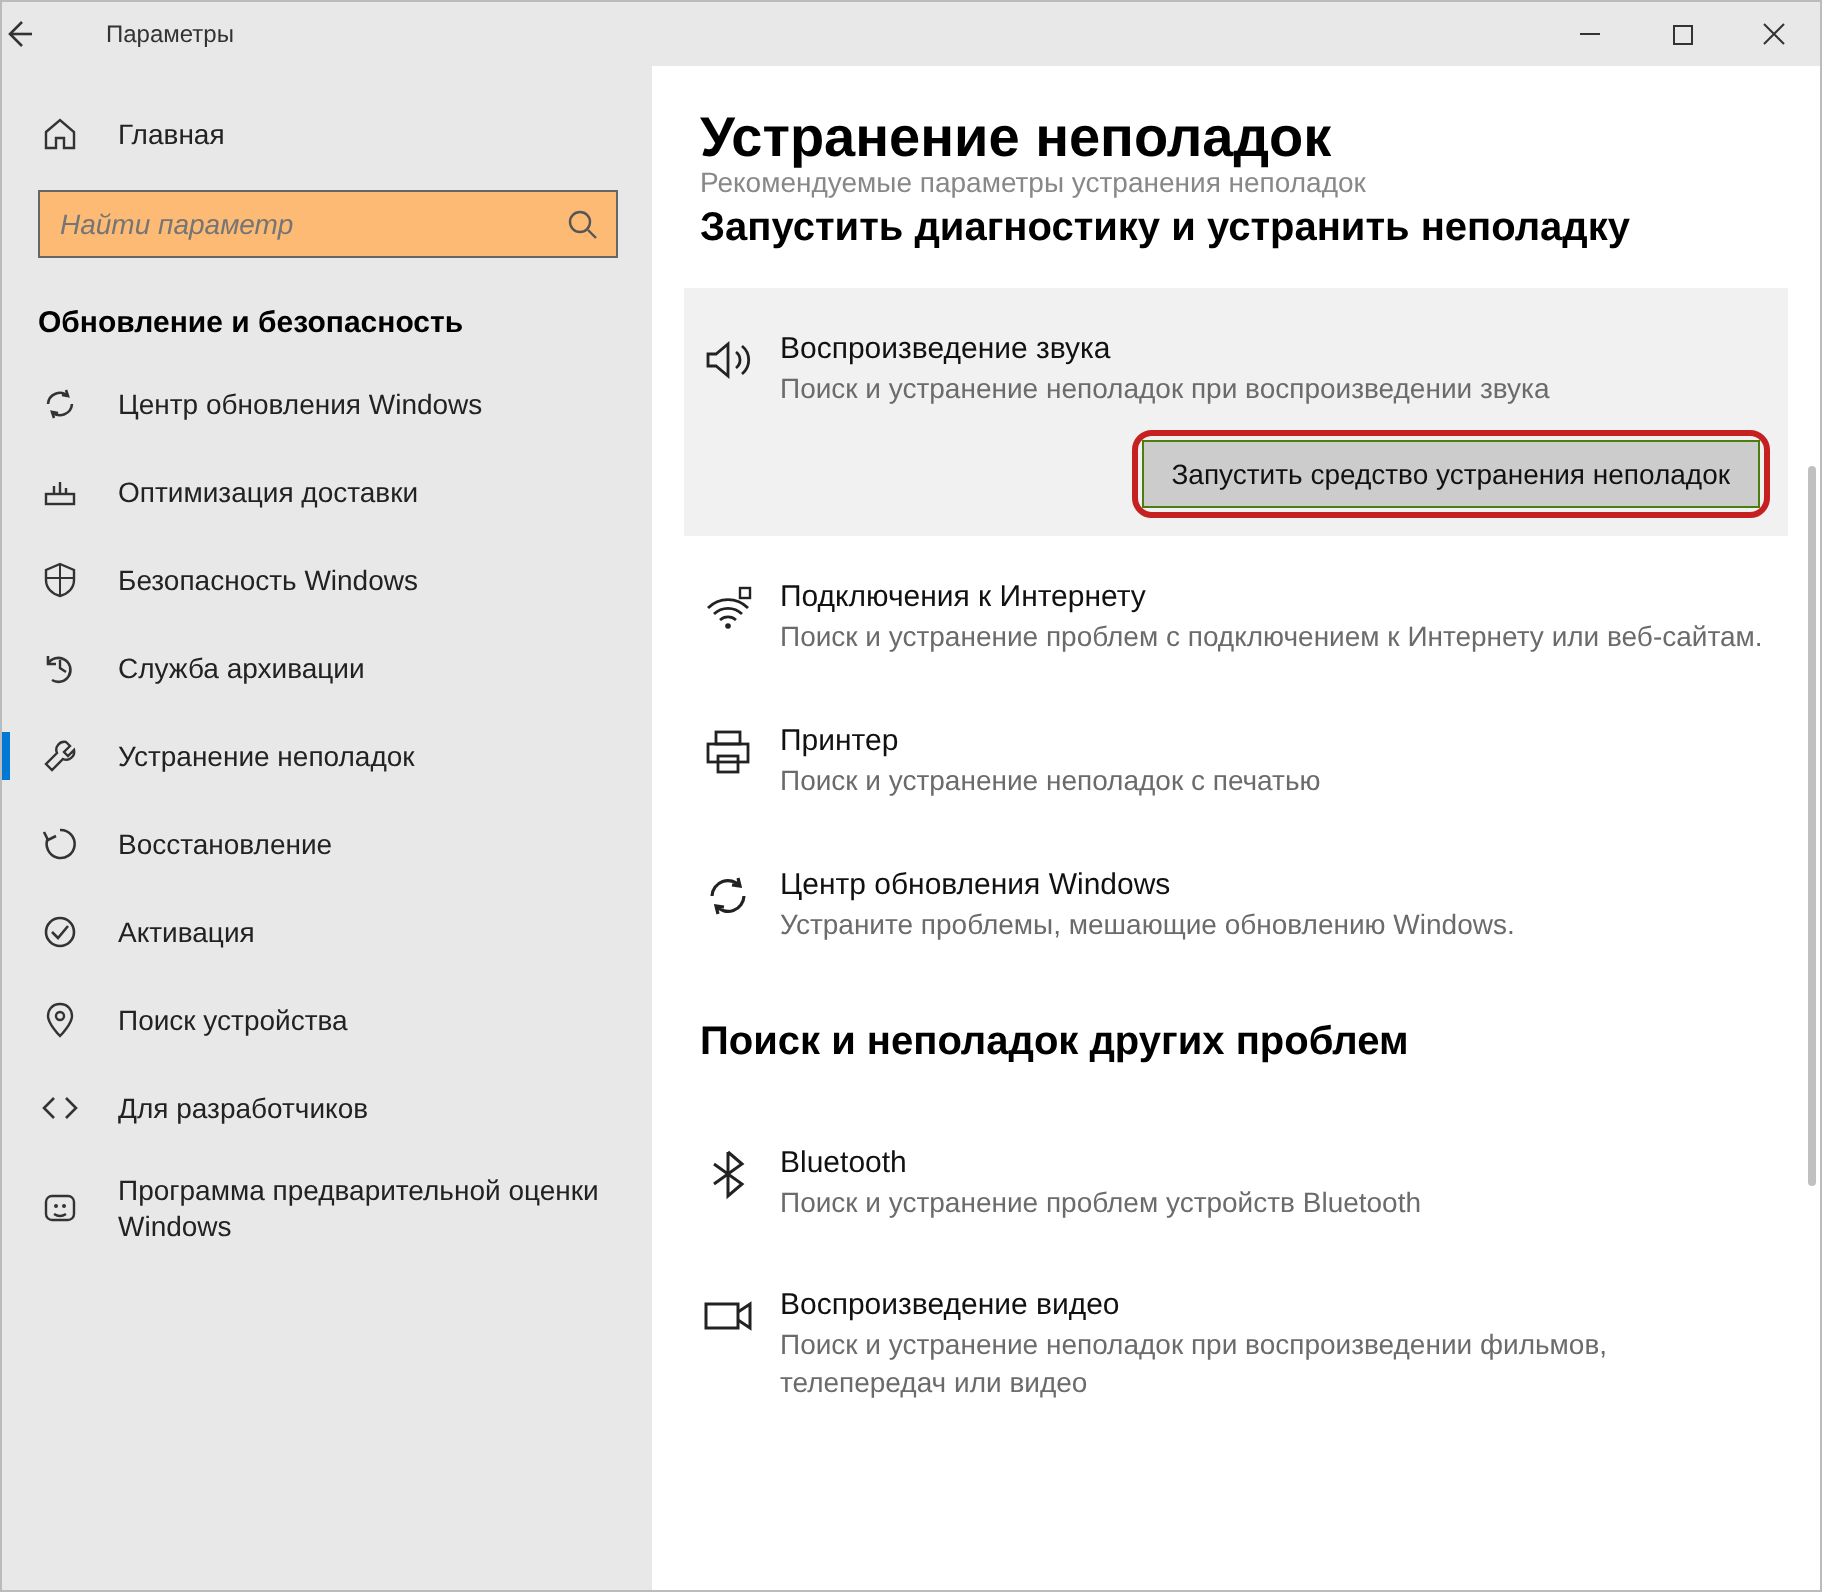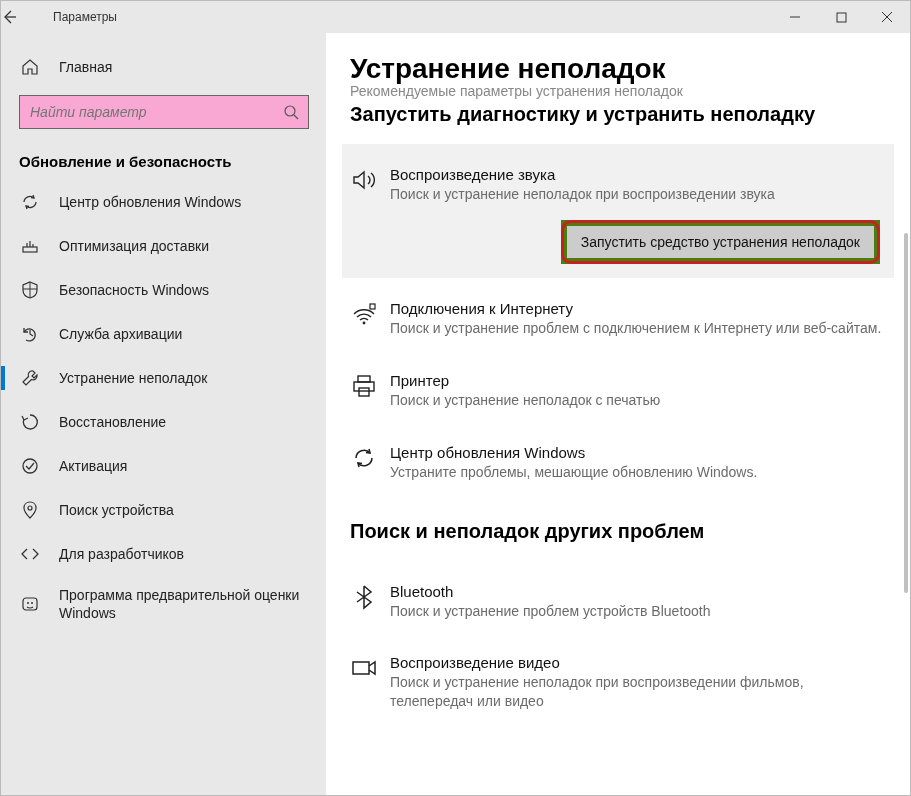--- a/index.html
+++ b/index.html
@@ -7,39 +7,39 @@
   .window { width: 911px; height: 796px; border: 1px solid #bbb; background: #fff; display: flex; flex-direction: column; overflow: hidden; position: relative; }
   .titlebar { height: 32px; display: flex; align-items: center; background: #e8e8e8; }
   .titlebar .back { width: 48px; text-align: center; font-size: 16px; color: #333; }
   .titlebar .title { flex: 1; font-size: 12px; color: #333; padding-left: 4px; }
   .titlebar .winbtn { width: 46px; height: 32px; display: flex; align-items: center; justify-content: center; font-size: 14px; color: #333; }
   .body { flex: 1; display: flex; overflow: hidden; }
   .sidebar { width: 325px; background: #e8e8e8; padding: 16px 4px 8px 18px; overflow: hidden; position: relative; }
   .sidebar .row { display: flex; align-items: center; height: 44px; color: #222; }
   .sidebar .row .ic { width: 22px; height: 22px; margin-right: 18px; display: flex; align-items: center; justify-content: center; flex-shrink: 0; }
   .sidebar .home { height: 36px; margin-bottom: 10px; font-size: 14px; }
-  .sidebar .searchbox { display: flex; align-items: center; height: 34px; border: 1px solid #666; background: #f9a8d4; width: 290px; margin-bottom: 24px; }
+  .sidebar .searchbox { display: flex; align-items: center; height: 34px; border: 1px solid #666; background: #fdba74; width: 290px; margin-bottom: 24px; }
   .sidebar .searchbox input { flex: 1; border: none; background: transparent; padding: 0 10px; font-size: 14px; outline: none; color: #333; font-style: italic; }
   .sidebar .searchbox .sicon { width: 34px; display: flex; align-items: center; justify-content: center; color: #555; }
   .sidebar .cat { font-weight: 600; font-size: 15px; margin-bottom: 10px; }
   .sidebar .navitem { font-size: 14px; cursor: default; }
   .sidebar .navitem.sel { position: relative; }
   .sidebar .navitem.sel::before { content: ""; position: absolute; left: -18px; top: 10px; bottom: 10px; width: 4px; background: #0078d4; }
   .content { flex: 1; padding: 20px 16px 8px 24px; overflow: hidden; position: relative; }
   .content h1 { font-size: 28px; font-weight: 600; margin-bottom: 2px; }
   .content .cut { color: #888; font-size: 14px; white-space: nowrap; overflow: hidden; position: relative; top: -4px; }
   .content h2 { font-size: 20px; font-weight: 600; margin: 0 0 18px 0; }
   .titem { display: flex; padding: 22px 8px 12px 8px; margin-left: -8px; }
   .titem .ticon { width: 34px; flex-shrink: 0; display: flex; justify-content: flex-start; align-items: flex-start; margin-right: 6px; }
   .titem .ttext { flex: 1; }
   .titem .ttext .tt { font-size: 15px; color: #111; margin-bottom: 2px; }
   .titem .ttext .td { font-size: 14px; color: #6b6b6b; line-height: 1.35; }
   .titem.active { background: #f1f1f1; }
   .runrow { display: flex; justify-content: flex-end; padding: 4px 14px 14px 0; margin-left: -8px; background: #f1f1f1; }
-  .runbtn { position: relative; background: #ccc; border: 6px solid #4d7c0f; padding: 8px 14px; font-size: 14px; color: #111; }
+  .runbtn { position: relative; background: #ccc; border: 1px solid #4d7c0f; padding: 8px 14px; font-size: 14px; color: #111; }
   .runbtn::after { content: ""; position: absolute; inset: -6px; border: 3px solid #c62121; border-radius: 10px; pointer-events: none; }
   .scrollbar { position: absolute; right: 2px; top: 200px; width: 4px; height: 360px; background: #c0c0c0; border-radius: 2px; }
   svg { display: block; }
 </style>
 </head>
 <body>
 
 <div class="window">
 
   <div class="titlebar">

